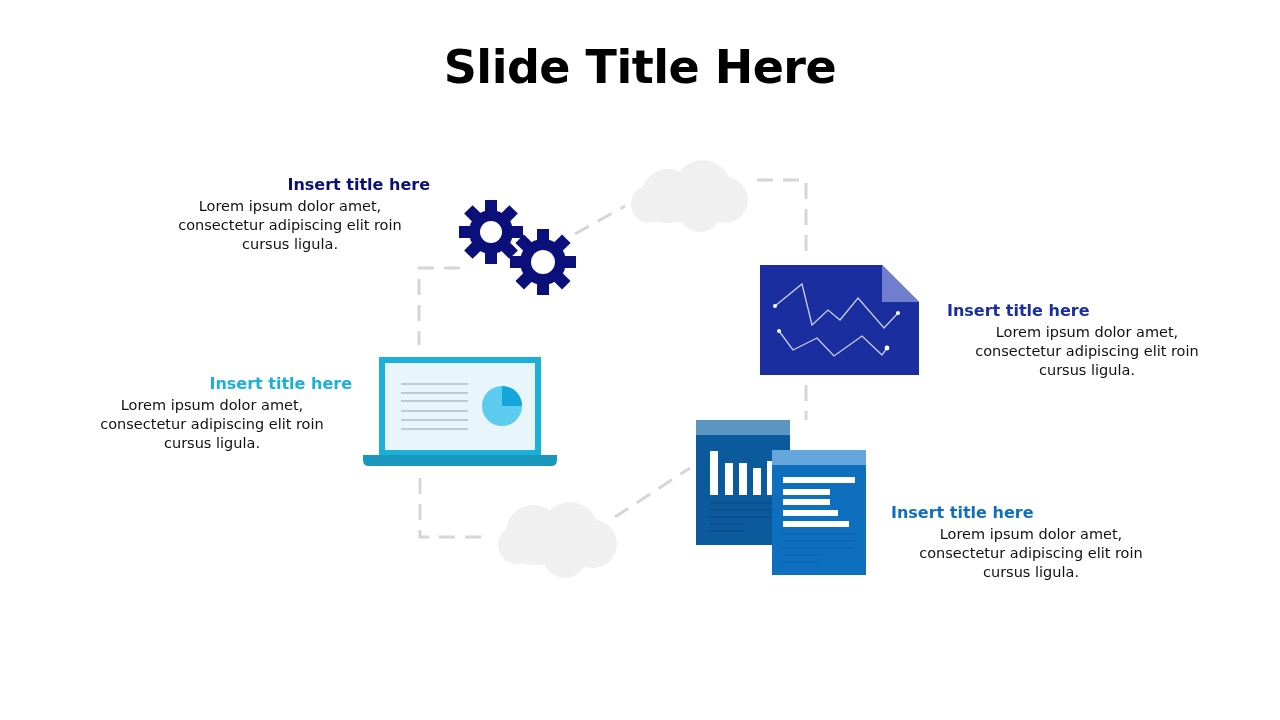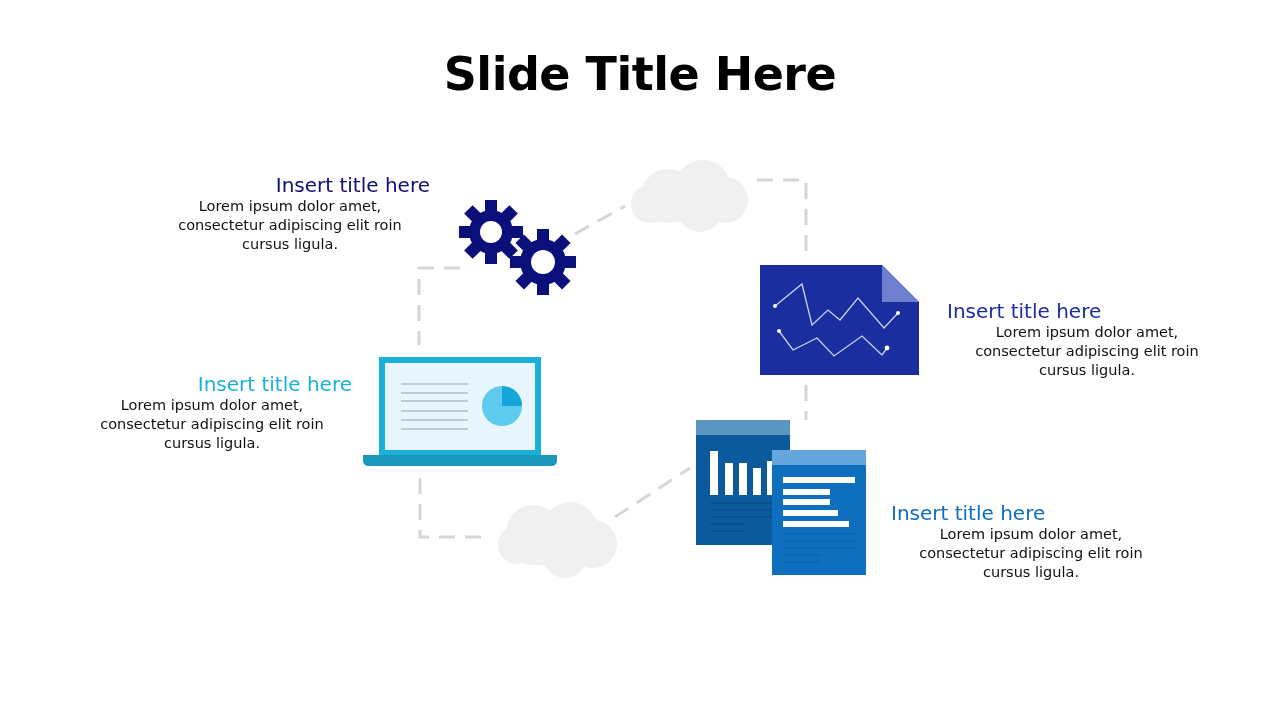--- a/index.html
+++ b/index.html
@@ -1,19 +1,19 @@
 <!DOCTYPE html>
 <html><head>
   <meta charset="utf-8">
   <style>
     html, body { margin: 0; padding: 0; }
     body { width: 1280px; height: 720px; background: #ffffff; position: relative; overflow: hidden; font-family: "DejaVu Sans", sans-serif; }
-    .slide-title { position: absolute; top: 40px; left: 0; width: 1280px; text-align: center; font-size: 46px; font-weight: bold; color: #000; letter-spacing: -0.5px; margin-top: 7px; }
+    .slide-title { position: absolute; top: 40px; left: 0; width: 1280px; text-align: center; font-size: 46px; font-weight: bold; color: #000; letter-spacing: -0.5px; }
     .block { position: absolute; }
-    .block .t { font-weight: normal; font-size: 20px; line-height: 24px; }
+    .block .t { font-weight: bold; font-size: 16px; line-height: 24px; }
     .block .b { font-size: 14.5px; line-height: 19px; color: #111; text-align: center; }
     .right-align { text-align: right; }
     .left-align { text-align: left; }
     svg { position: absolute; left: 0; top: 0; }
   </style>
 </head>
 <body>
 
 <div class="slide-title">Slide Title Here</div>
 

